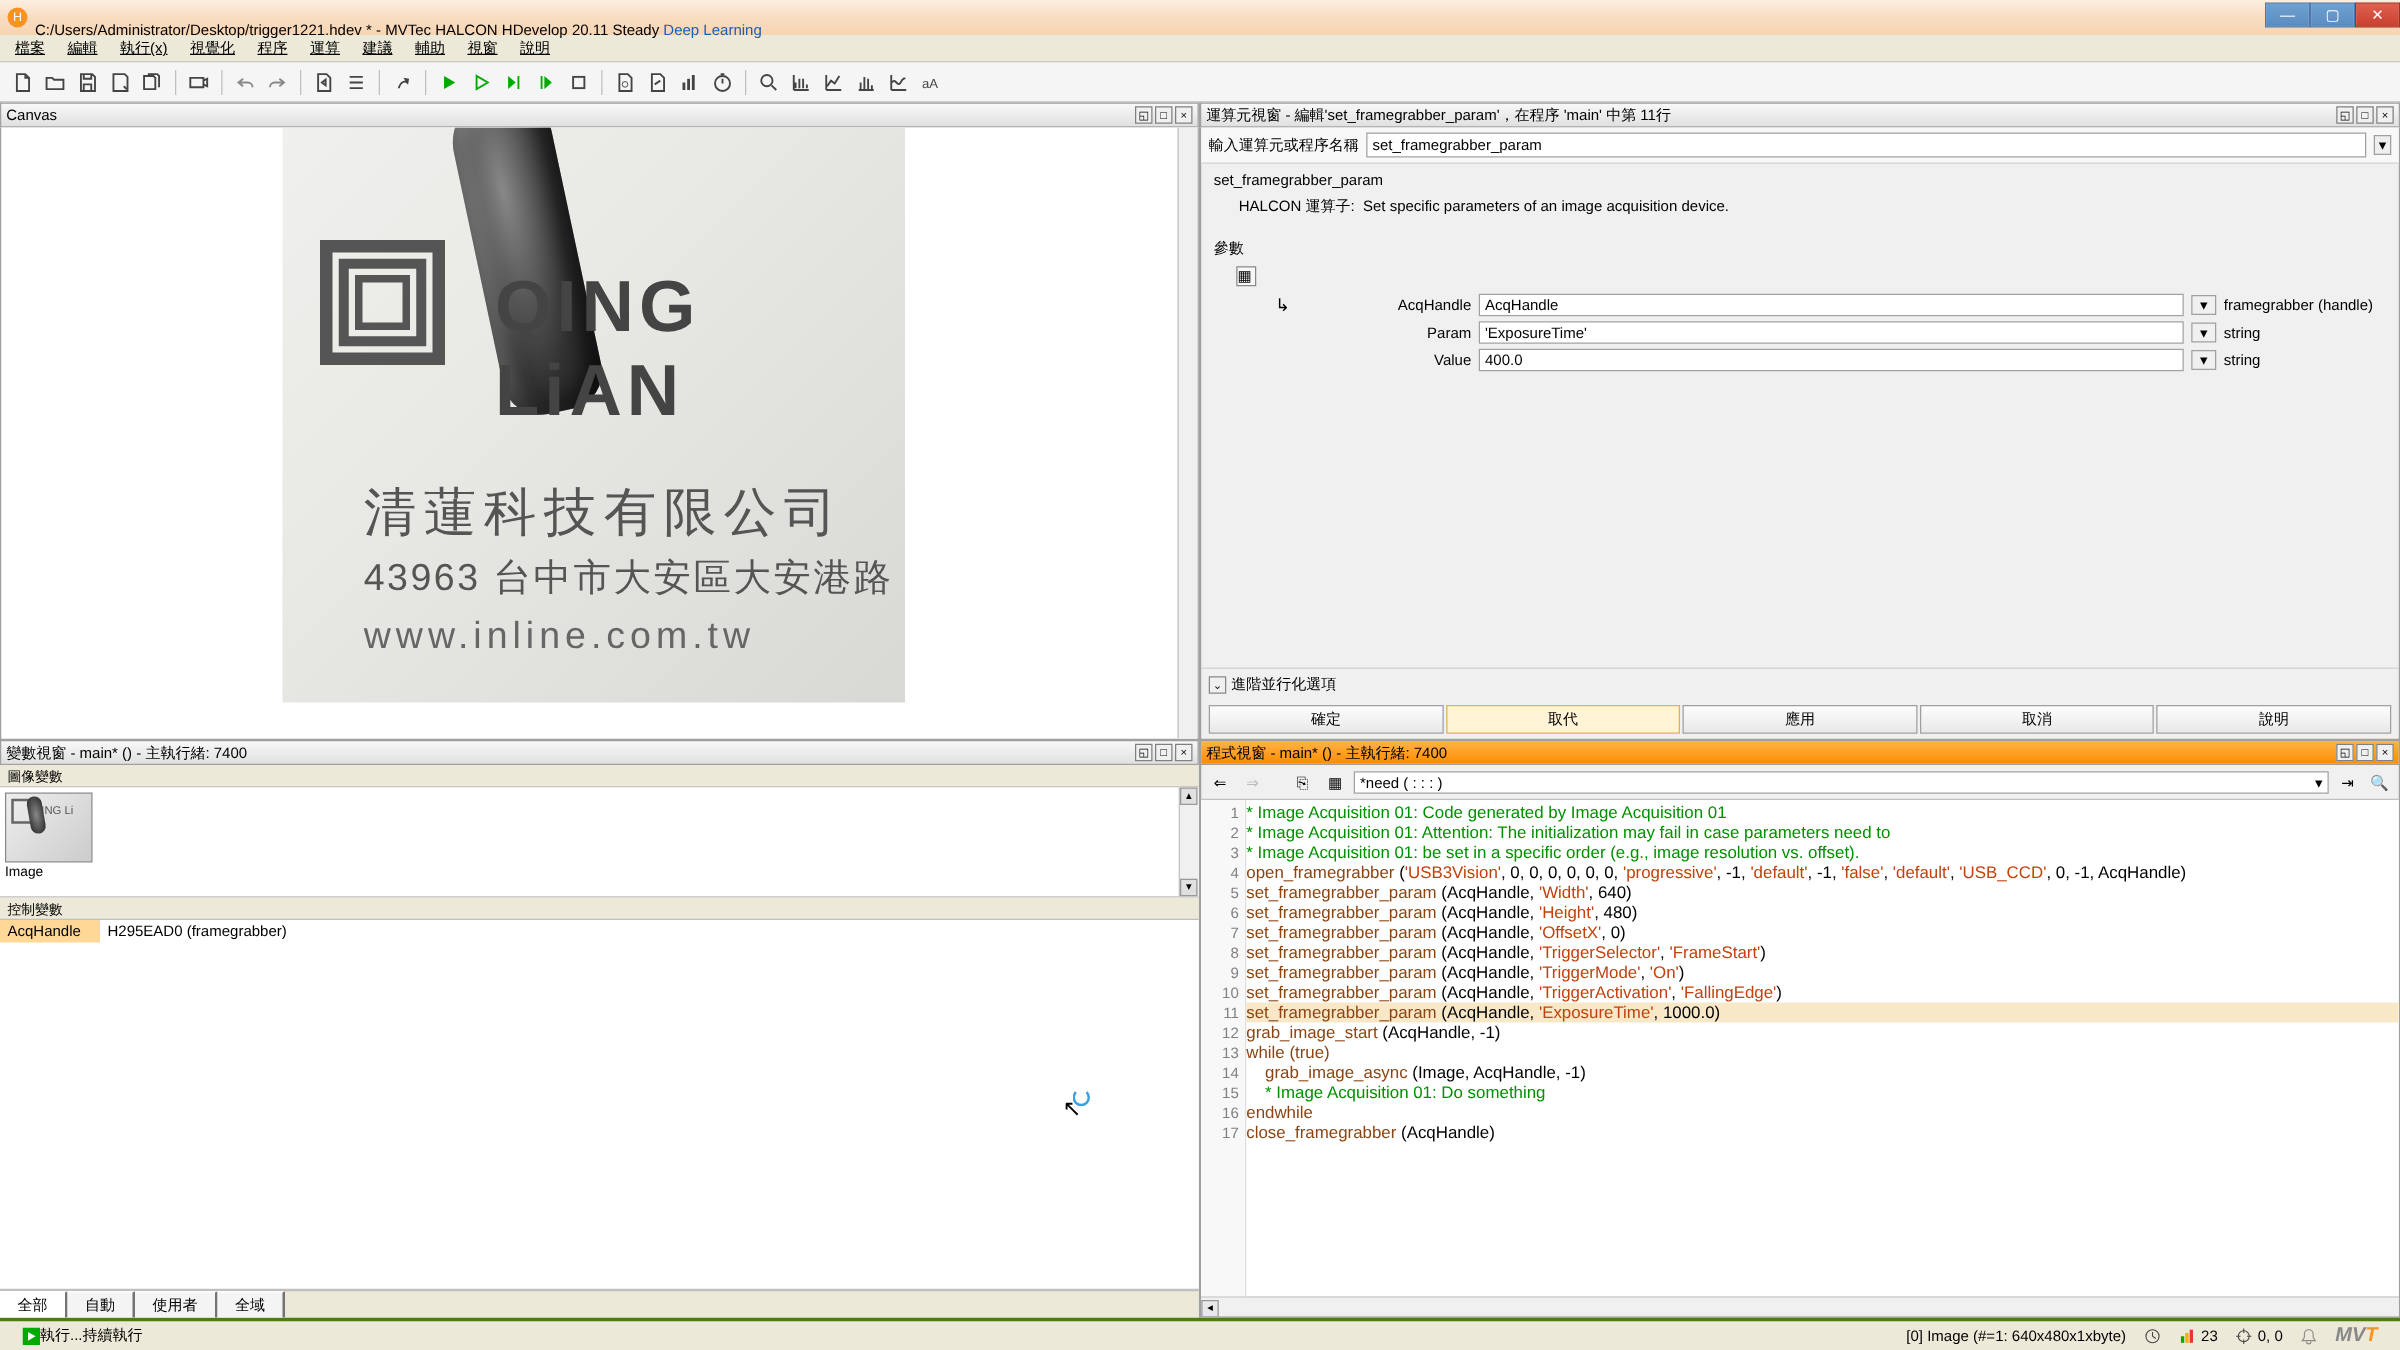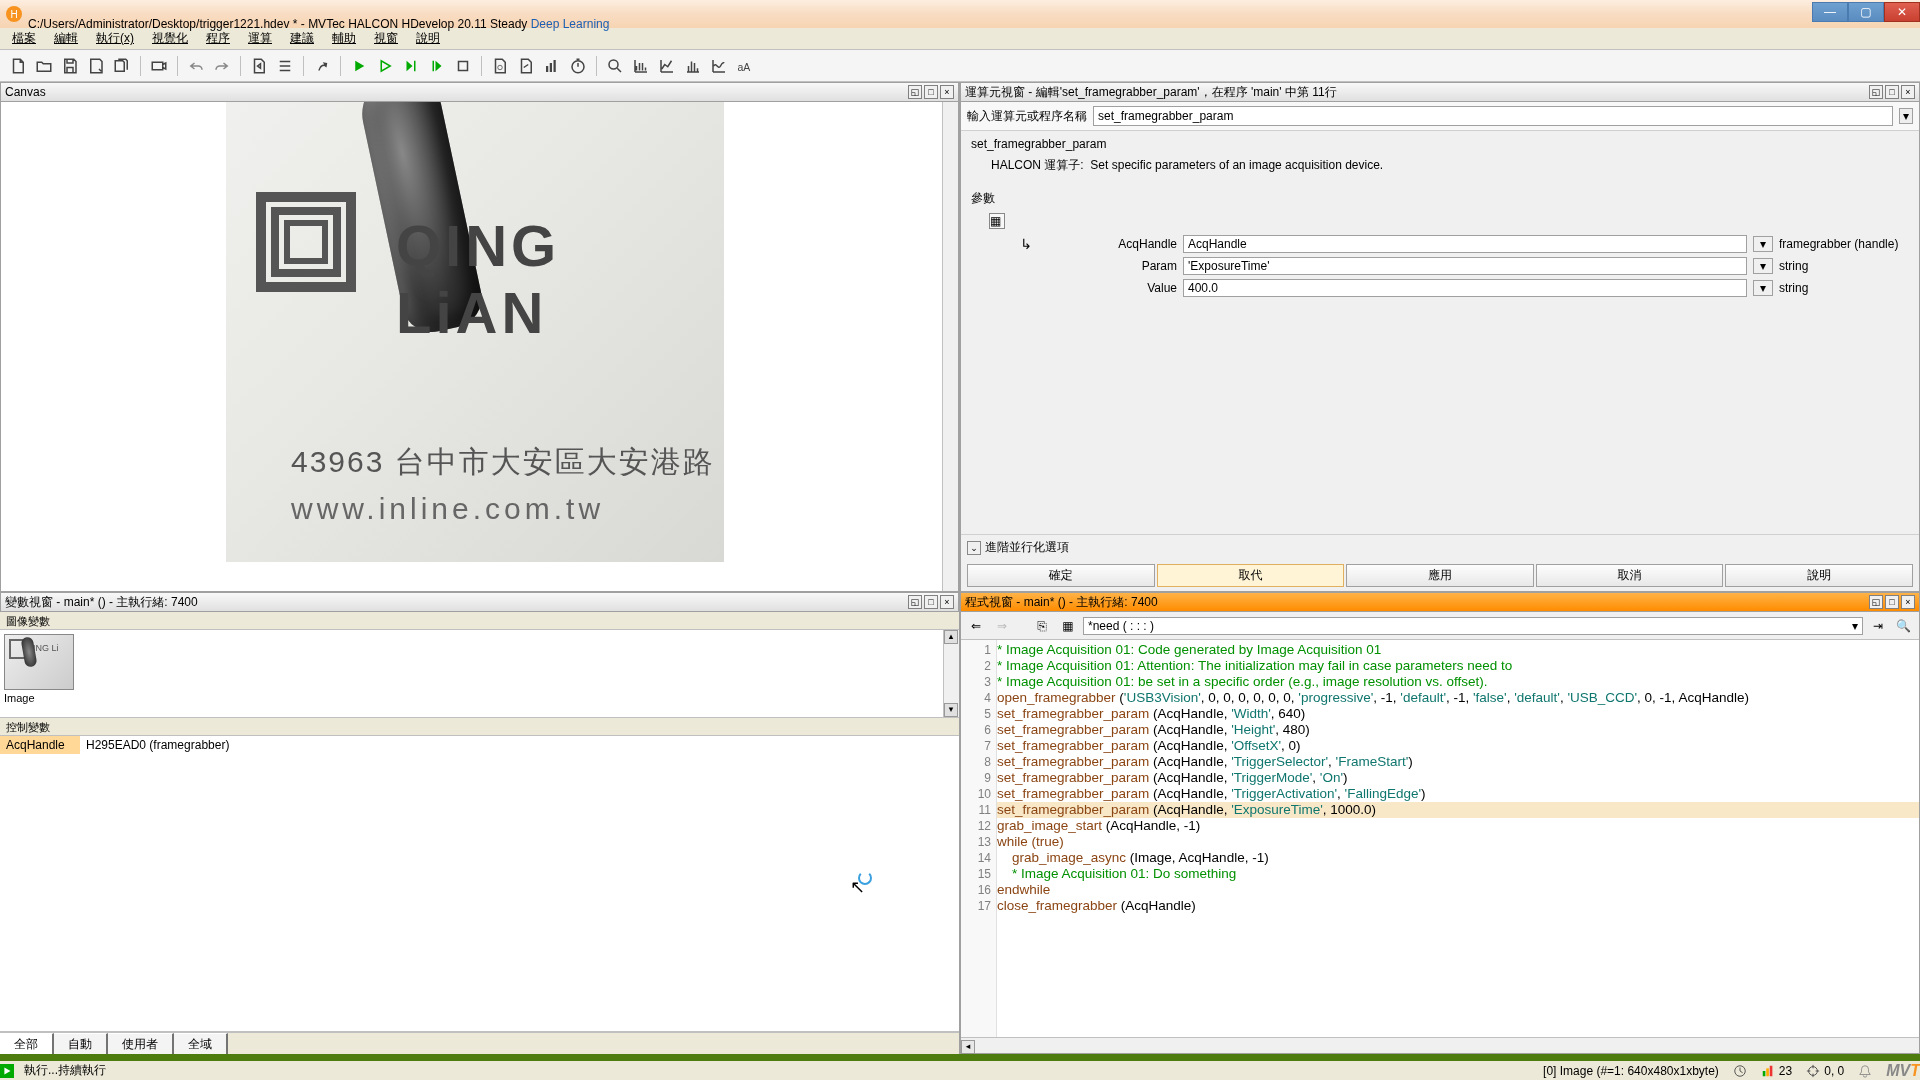--- a/index.html
+++ b/index.html
@@ -83,27 +83,27 @@
 .prog-toolbar { height: 28px; display: flex; align-items: center; padding: 2px 4px; gap: 4px; border-bottom: 1px solid #c0c0c0; }
 .prog-toolbar .procsel { flex: 1; border: 1px solid #a0a0a0; padding: 1px 4px; background: #fff; font-size: 12px; }
 .prog-toolbar .ptbtn { width: 22px; height: 22px; border: 1px solid transparent; display: flex; align-items: center; justify-content: center; }
 .code-area { flex: 1; background: #fff; position: relative; font-family: Consolas, monospace; font-size: 13.5px; overflow: hidden; }
 .code-gutter { position: absolute; left: 0; top: 0; width: 36px; background: #f8f8f8; border-right: 1px solid #e0e0e0; height: 100%; }
 .code-lines { margin-left: 36px; padding-top: 2px; white-space: pre; }
 .ln { position: relative; height: 16px; line-height: 16px; }
 .lnno { position: absolute; left: -36px; width: 30px; text-align: right; color: #808080; font-size: 12px; }
 .comment { color: #009000; }
 .op { color: #8b4513; }
-.str { color: #0f766e; }
+.str { color: #c2410c; }
 .kw { color: #8b4513; }
 .ln.hl { background: #f8e8c8; }
 .code-hscroll { height: 16px; background: #f0f0f0; border-top: 1px solid #c0c0c0; }
 
 
-.statusbar { height: 26px; background: #ece9d8; border-top: 7px solid #4d7c0f; display: flex; align-items: center; padding: 0 0; font-size: 12px; gap: 10px; }
+.statusbar { height: 26px; background: #ece9d8; border-top: 3px solid #4d7c0f; display: flex; align-items: center; padding: 0 18px; font-size: 12px; }
 .statusbar .s-right { margin-left: auto; display: flex; align-items: center; gap: 14px; }
 .statusbar .s-box { display: flex; align-items: center; gap: 4px; }
 .s-icon { width: 14px; height: 14px; display: inline-block; }
 </style>
 </head>
 <body>
 
 <div class="titlebar">
   <div class="app-icon">H</div>
   <div class="title-text">
@@ -290,20 +290,21 @@
     </div>
     <div class="canvas-area">
       <div class="canvas-img">
         <div class="logo">
           <div class="logo-sq" style="left:0;top:0;width:100px;height:100px;"></div>
           <div class="logo-sq" style="left:15px;top:15px;width:70px;height:70px;border-width:8px;"></div>
           <div class="logo-sq" style="left:28px;top:28px;width:44px;height:44px;border-width:6px;"></div>
         </div>
         <div class="nozzle"></div>
         <div class="text-big">QING LiAN</div>
+        <div class="text-cn">清蓮科技有限公司</div>
         <div class="text-addr">43963 台中市大安區大安港路</div>
         <div class="text-url">www.inline.com.tw</div>
       </div>
       <div class="scroll-v"></div>
     </div>
 
     <div class="panel-head">
       <span>變數視窗 - main* () - 主執行緒: 7400</span>
       <div class="phead-buttons">
         <div>◱</div>

